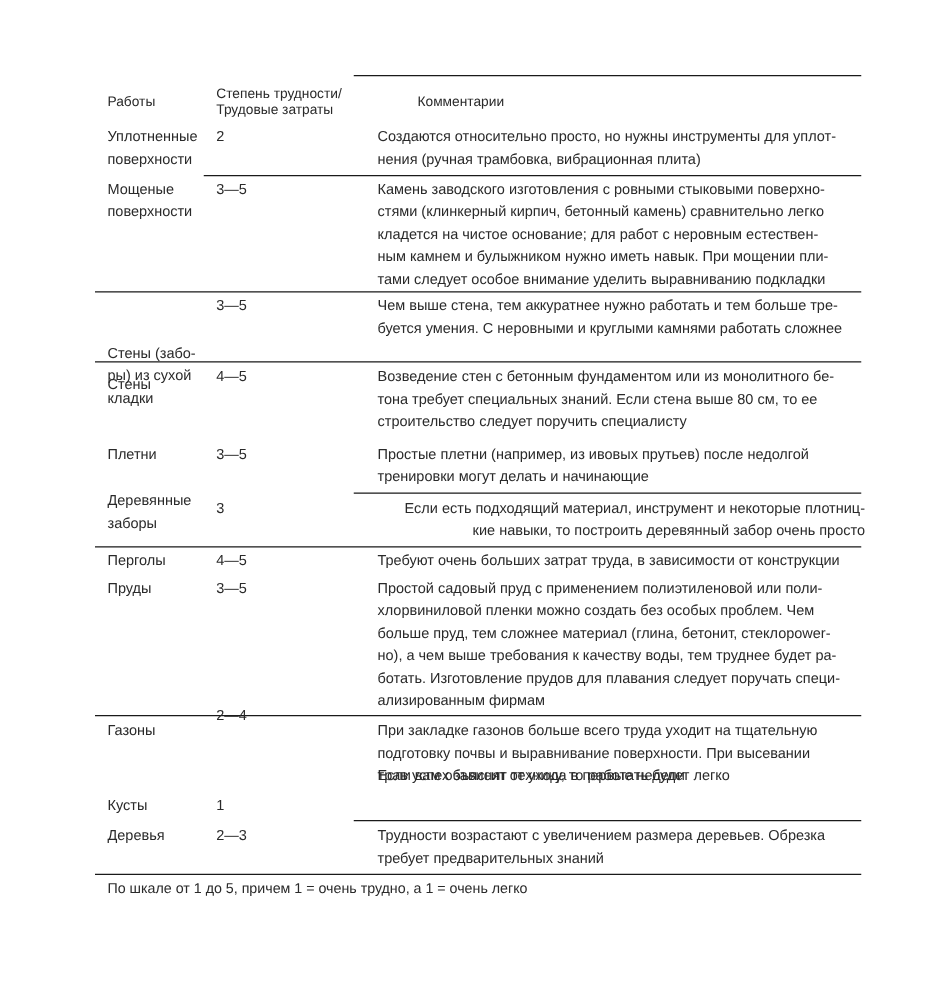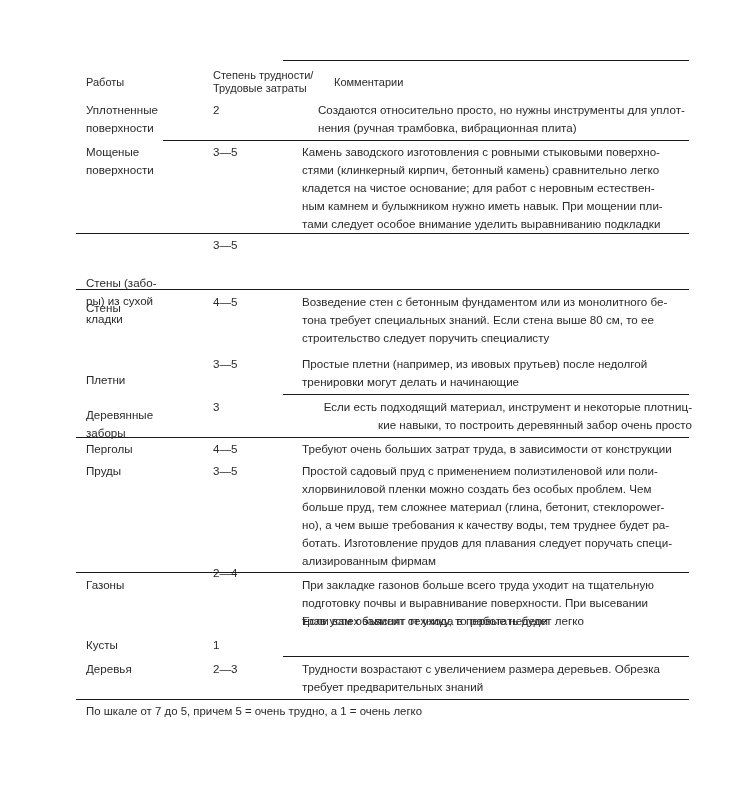--- a/index.html
+++ b/index.html
@@ -2,21 +2,21 @@
 <html><head>
 <meta charset="utf-8">
 <style>
   html, body { margin: 0; padding: 0; background: #ffffff; }
   body { width: 748px; height: 800px; position: relative; overflow: hidden;
          font-family: "Liberation Sans", sans-serif; color: #2a2a2a; }
   .page { position: absolute; left: 0; top: 0; width: 748px; height: 800px; }
   .hline { position: absolute; height: 0; border-top: 1.4px solid #1a1a1a; }
   .cell { position: absolute; font-size: 11.6px; line-height: 18px; white-space: pre-line; }
   .c1 { left: 86px; width: 76px; }
-  .c2 { left: 173px; width: 105px; margin-left: 40px; }
+  .c2 { left: 173px; width: 105px; }
   .c3 { left: 302px; width: 390px; }
   .hdr { font-size: 11px; line-height: 13px; }
   .note { position: absolute; left: 86px; top: 703px; font-size: 11.4px; line-height: 16px; }
 </style>
 </head>
 <body>
 
 <div class="page">
 
   <div class="hline" style="left:283px; top:60px; width:406px;"></div>
@@ -30,49 +30,51 @@
   <div class="hline" style="left:76px; top:699px; width:613px;"></div>
 
   <div class="cell c1 hdr" style="top:76px;">Работы</div>
   <div class="cell c2 hdr" style="top:69px;">Степень трудности/
 Трудовые затраты</div>
   <div class="cell c3 hdr" style="top:76px;padding-left:32px;">Комментарии</div>
 
   <div class="cell c1" style="top:101px;">Уплотненные
 поверхности</div>
   <div class="cell c2" style="top:101px;">2</div>
-  <div class="cell c3" style="top:101px;margin-left:16px;">Создаются относительно просто, но нужны инструменты для уплот-
+  <div class="cell c3" style="top:101px;">Создаются относительно просто, но нужны инструменты для уплот-
 нения (ручная трамбовка, вибрационная плита)</div>
 
   <div class="cell c1" style="top:143px;">Мощеные
 поверхности</div>
   <div class="cell c2" style="top:143px;">3—5</div>
   <div class="cell c3" style="top:143px;">Камень заводского изготовления с ровными стыковыми поверхно-
 стями (клинкерный кирпич, бетонный камень) сравнительно легко
 кладется на чистое основание; для работ с неровным естествен-
 ным камнем и булыжником нужно иметь навык. При мощении пли-
 тами следует особое внимание уделить выравниванию подкладки</div>
 
   <div class="cell c1" style="top:236px;margin-top:38px;">Стены (забо-
 ры) из сухой
 кладки</div>
   <div class="cell c2" style="top:236px;">3—5</div>
+  <div class="cell c3" style="top:236px;">Чем выше стена, тем аккуратнее нужно работать и тем больше тре-
+буется умения. С неровными и круглыми камнями работать сложнее</div>
 
   <div class="cell c1" style="top:299px;">Стены</div>
   <div class="cell c2" style="top:293px;">4—5</div>
   <div class="cell c3" style="top:293px;">Возведение стен с бетонным фундаментом или из монолитного бе-
 тона требует специальных знаний. Если стена выше 80 см, то ее
 строительство следует поручить специалисту</div>
 
-  <div class="cell c1" style="top:355px;margin-top:16px;">Плетни</div>
+  <div class="cell c1" style="top:355px;">Плетни</div>
   <div class="cell c2" style="top:355px;">3—5</div>
   <div class="cell c3" style="top:355px;">Простые плетни (например, из ивовых прутьев) после недолгой
 тренировки могут делать и начинающие</div>
 
-  <div class="cell c1" style="top:406px;">Деревянные
+  <div class="cell c1" style="top:392px;">Деревянные
 заборы</div>
   <div class="cell c2" style="top:398px;">3</div>
   <div class="cell c3" style="top:398px;text-align:right;">Если есть подходящий материал, инструмент и некоторые плотниц-
 кие навыки, то построить деревянный забор очень просто</div>
 
   <div class="cell c1" style="top:440px;">Перголы</div>
   <div class="cell c2" style="top:440px;">4—5</div>
   <div class="cell c3" style="top:440px;">Требуют очень больших затрат труда, в зависимости от конструкции</div>
 
   <div class="cell c1" style="top:462px;">Пруды</div>
@@ -92,14 +94,14 @@
 
   <div class="cell c1" style="top:636px;">Кусты</div>
   <div class="cell c2" style="top:636px;">1</div>
   <div class="cell c3" style="top:612px;">Если вам объяснят технику, то работать будет легко</div>
 
   <div class="cell c1" style="top:660px;">Деревья</div>
   <div class="cell c2" style="top:660px;">2—3</div>
   <div class="cell c3" style="top:660px;">Трудности возрастают с увеличением размера деревьев. Обрезка
 требует предварительных знаний</div>
 
-  <div class="note">По шкале от 7 до 5, причем 5 = очень трудно, а 1 = очень легко</div>
+  <div class="note">По шкале от 1 до 5, причем 1 = очень трудно, а 1 = очень легко</div>
 </div>
 
 </body></html>

